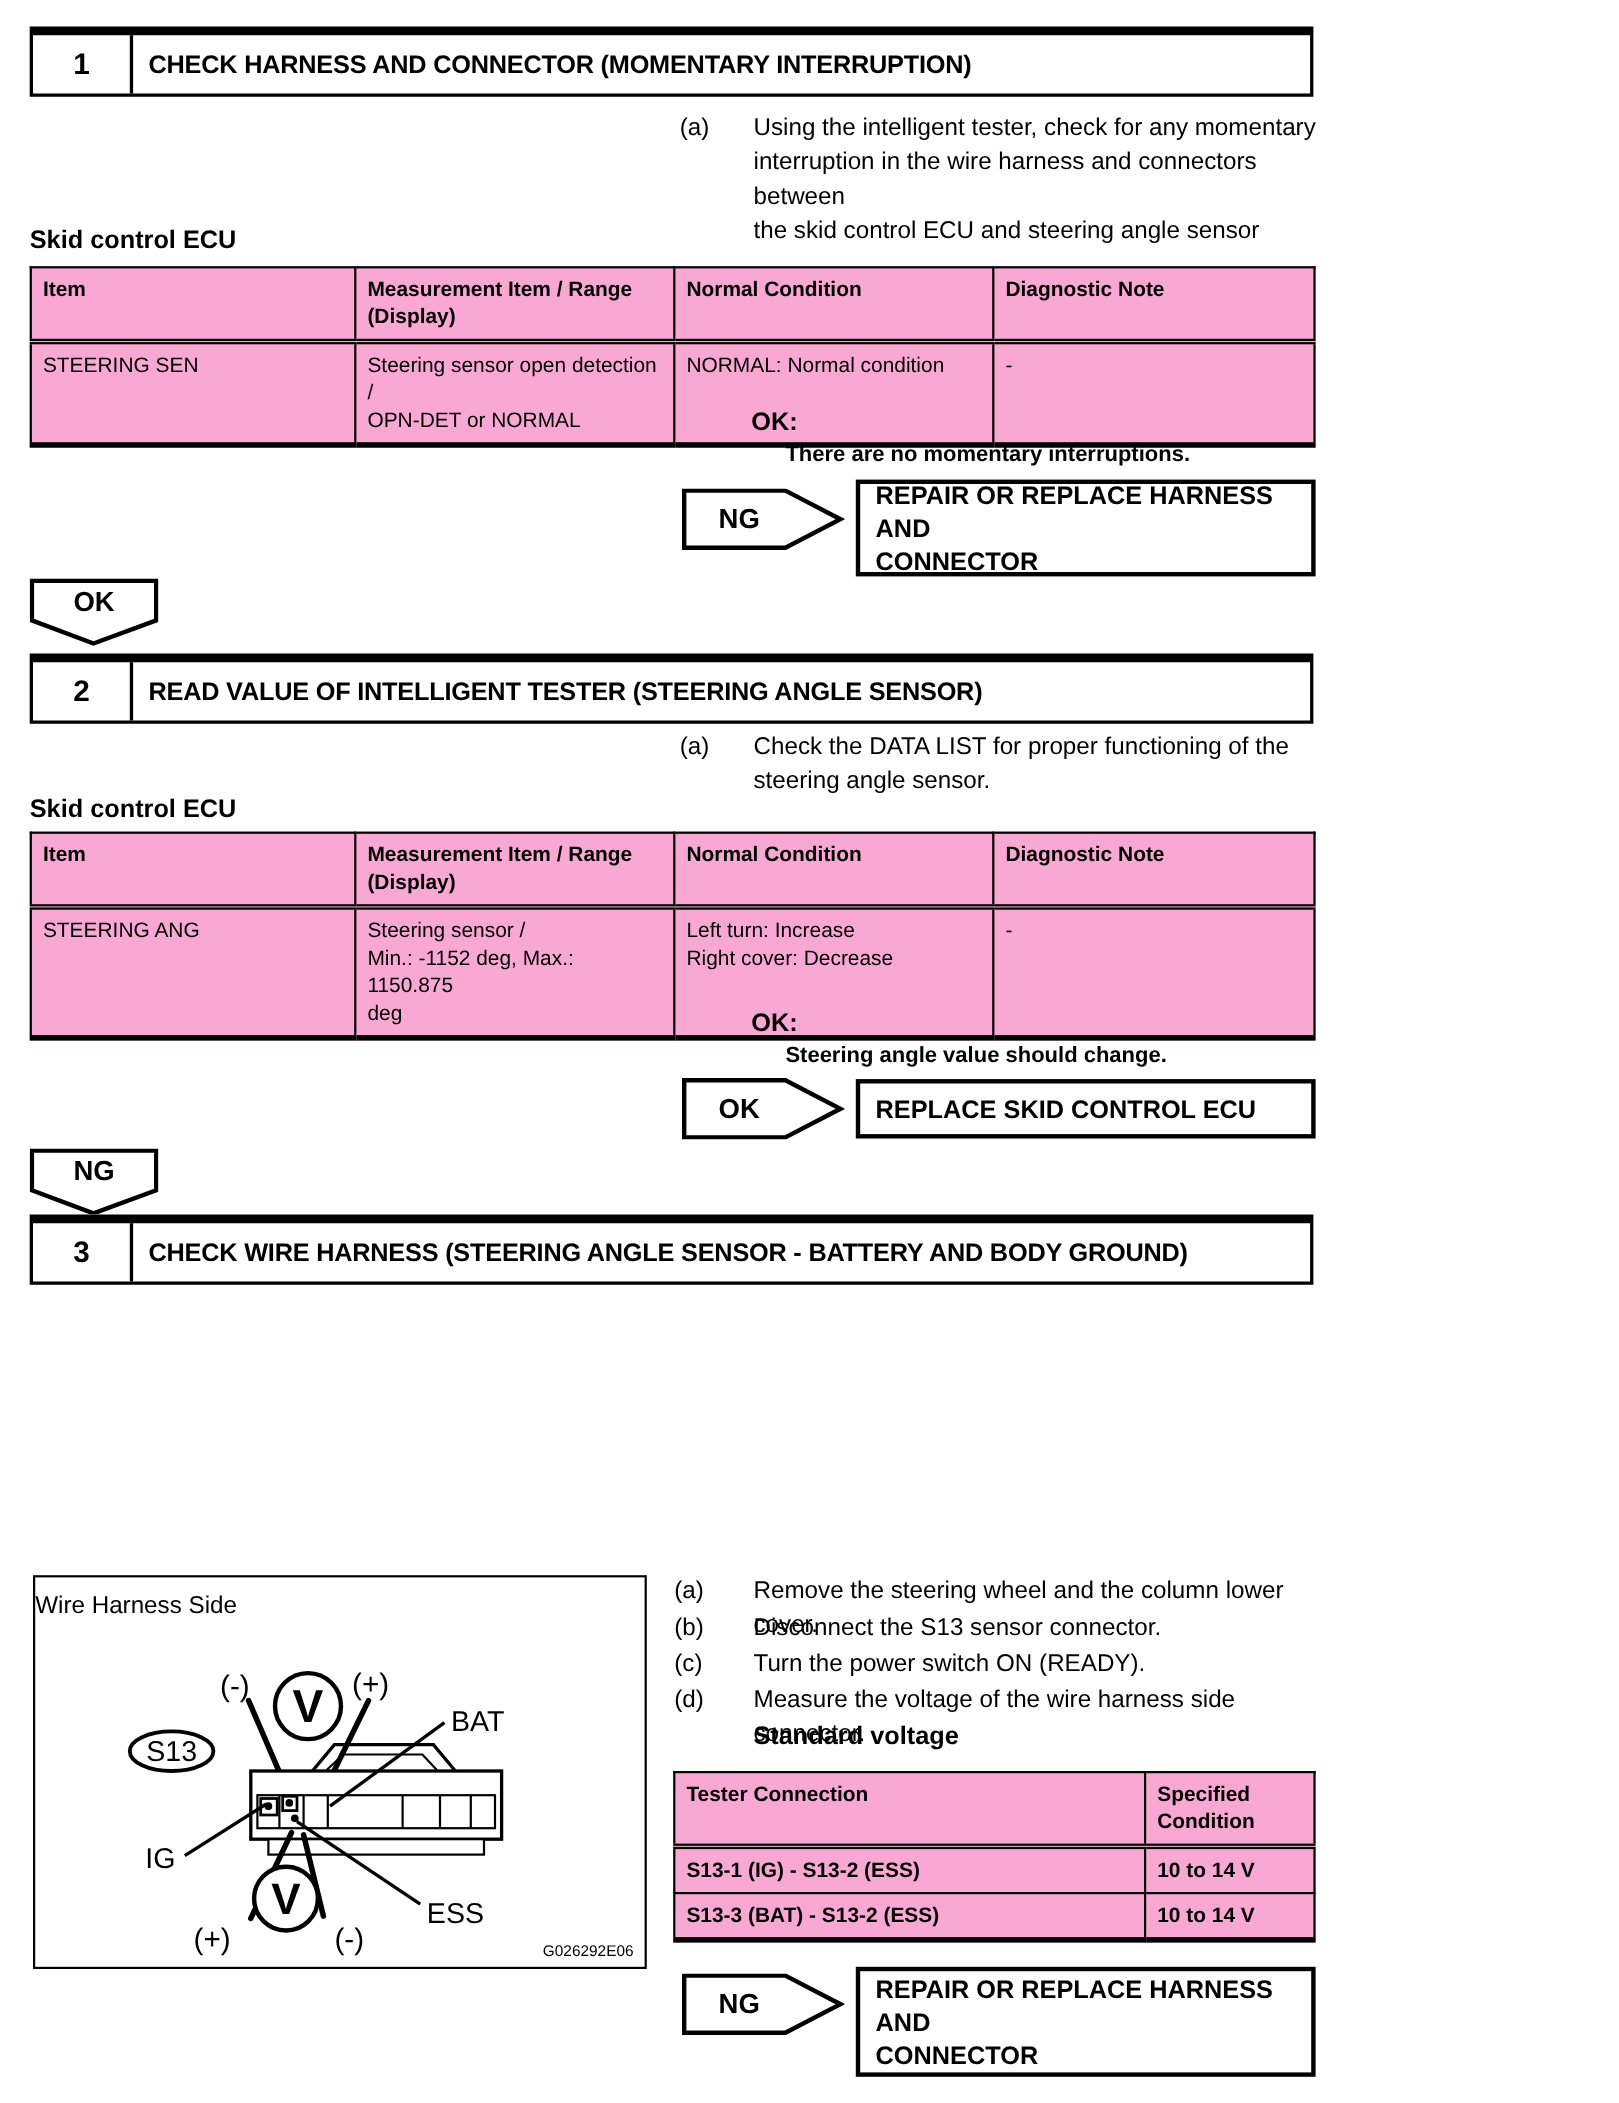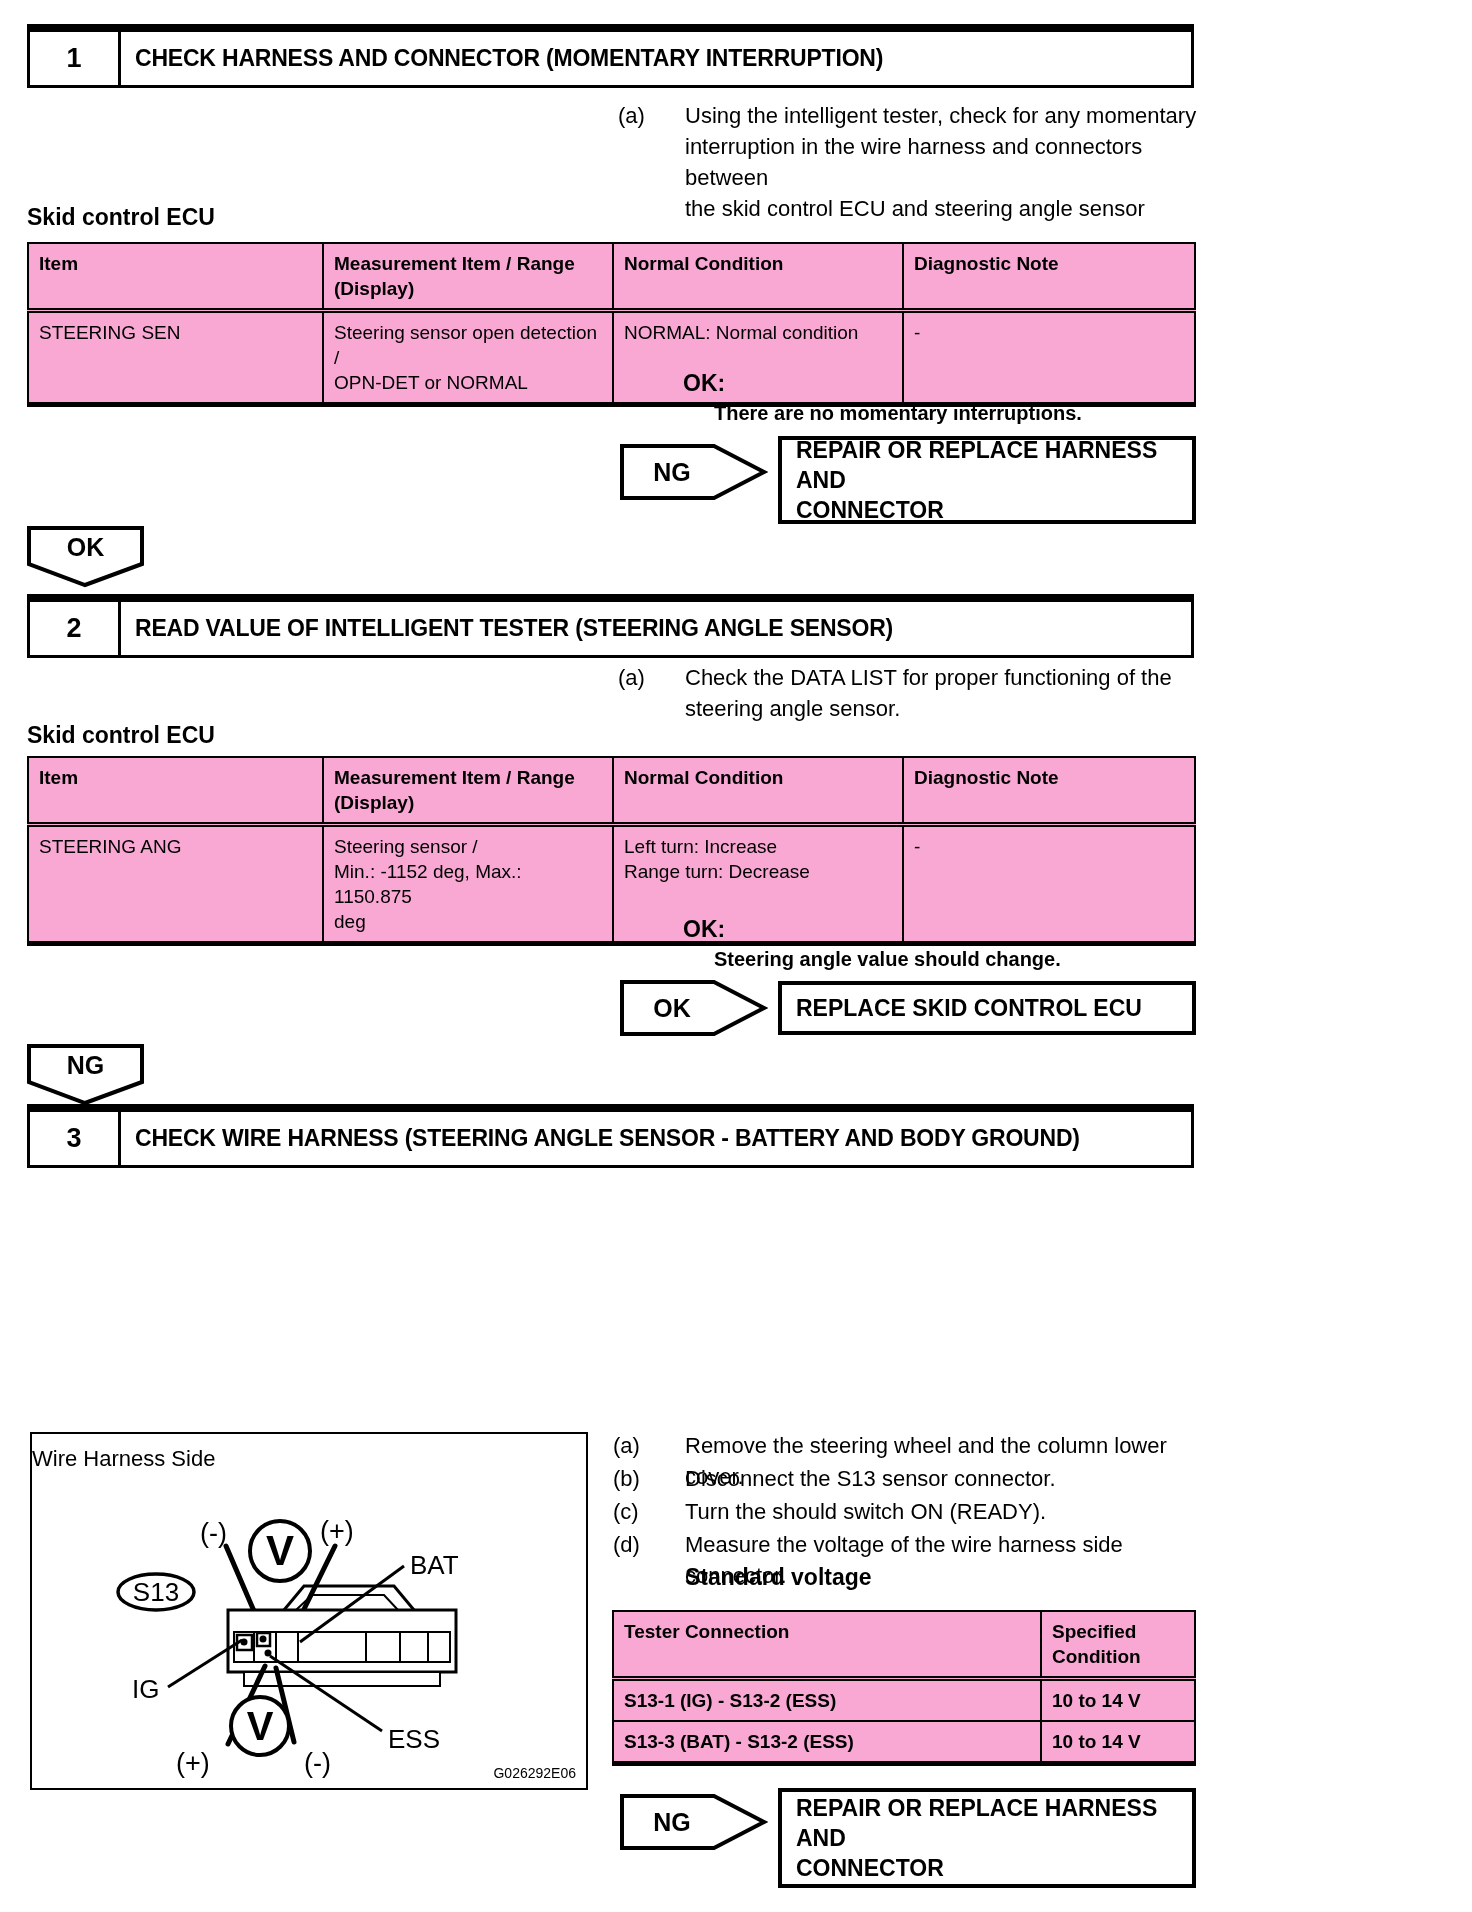--- a/index.html
+++ b/index.html
@@ -134,21 +134,21 @@
         <th>Diagnostic Note</th>
       </tr>
     </thead>
     <tbody>
       <tr class="last">
         <td>STEERING ANG</td>
         <td>Steering sensor /
 Min.: -1152 deg, Max.: 1150.875
 deg</td>
         <td>Left turn: Increase
-Range turn: Decrease</td>
+Right cover: Decrease</td>
         <td>-</td>
       </tr>
     </tbody>
   </table>
 
   <div class="abs ok-label" style="left:683px;top:916px;">OK:</div>
   <div class="abs ok-cond" style="left:714px;top:948px;">Steering angle value should change.</div>
 
   <div class="pent pent-right" style="left:620px;top:980px;width:148px;height:56px;">
     <svg width="148" height="56" viewBox="0 0 148 56">
@@ -218,21 +218,21 @@
 
       <text x="544" y="344" font-size="14" text-anchor="end">G026292E06</text>
     </svg>
   </div>
 
   <div class="abs marker" style="left:613px;top:1430px;">(a)</div>
   <div class="abs para" style="left:685px;top:1430px;width:512px;">Remove the steering wheel and the column lower cover.</div>
   <div class="abs marker" style="left:613px;top:1463px;">(b)</div>
   <div class="abs para" style="left:685px;top:1463px;width:512px;">Disconnect the S13 sensor connector.</div>
   <div class="abs marker" style="left:613px;top:1496px;">(c)</div>
-  <div class="abs para" style="left:685px;top:1496px;width:512px;">Turn the should switch ON (READY).</div>
+  <div class="abs para" style="left:685px;top:1496px;width:512px;">Turn the power switch ON (READY).</div>
   <div class="abs marker" style="left:613px;top:1529px;">(d)</div>
   <div class="abs para" style="left:685px;top:1529px;width:512px;">Measure the voltage of the wire harness side connector.</div>
 
   <div class="abs sec-heading" style="left:685px;top:1564px;">Standard voltage</div>
 
   <table class="abs spec boldcells" style="left:612px;top:1610px;width:582px;">
     <colgroup>
         <col style="width:428px">
         <col style="width:154px">
       </colgroup>

